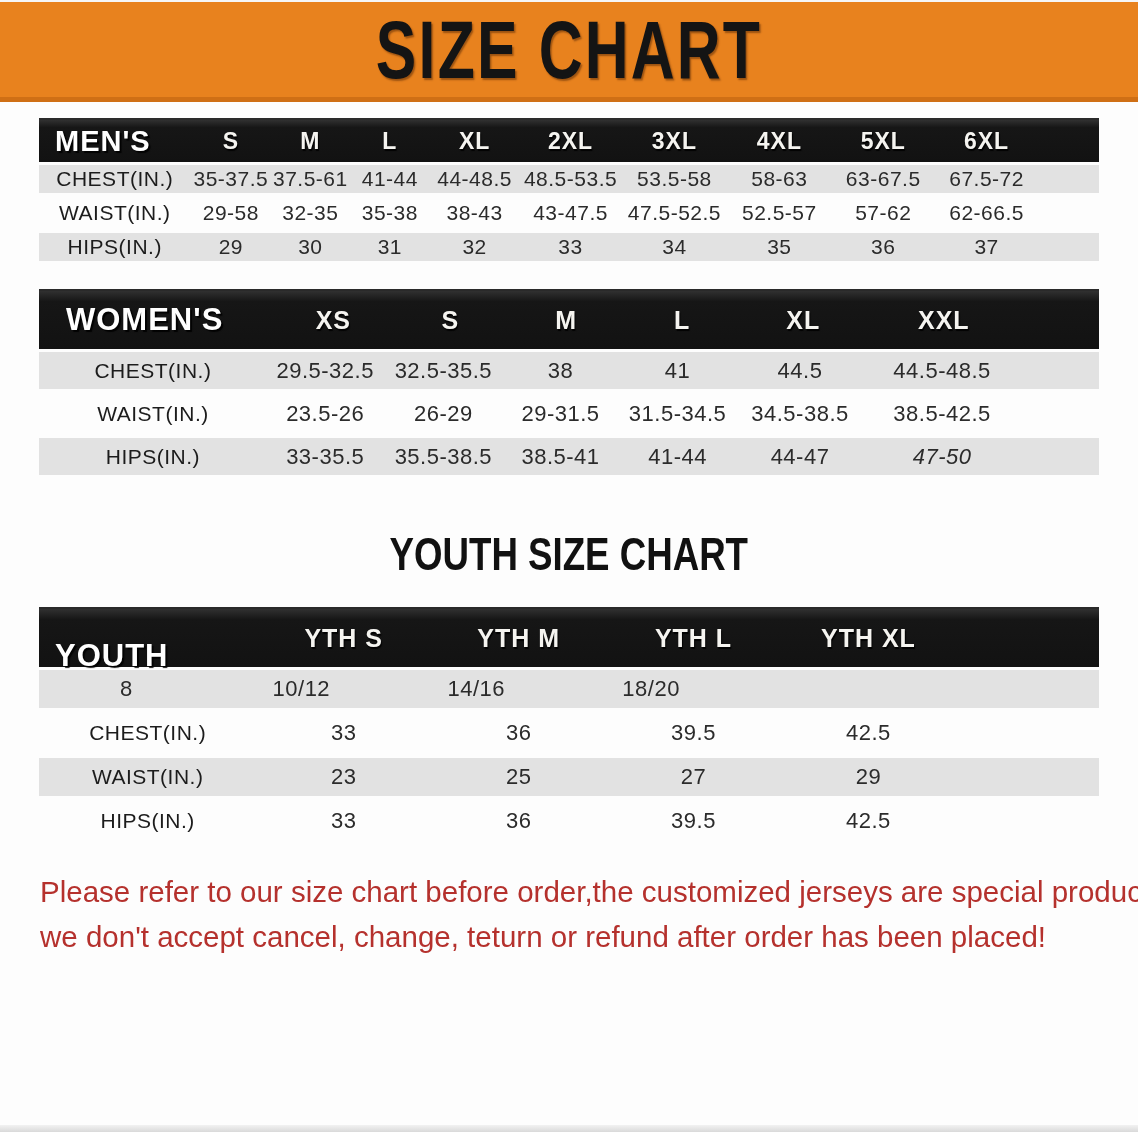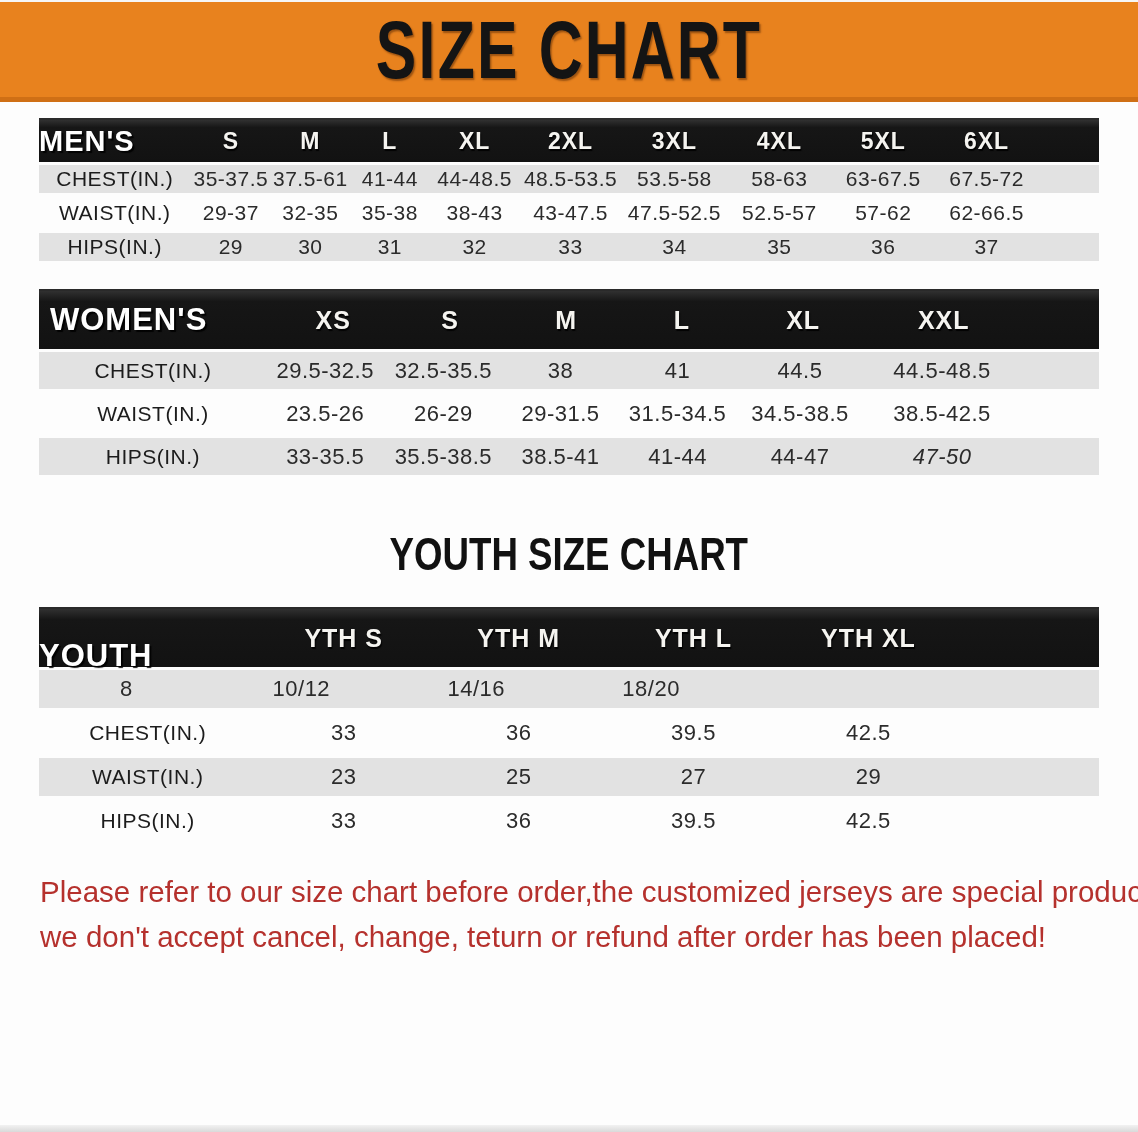--- a/index.html
+++ b/index.html
@@ -67,20 +67,21 @@
     color: #f5f4f0;
   }
   .tbl-men   .t-header { height: 44px; }
   .tbl-women .t-header { height: 60px; }
   .tbl-youth .t-header { height: 60px; }
   .t-header .label-cell {
     font-weight: 700;
     font-size: 31px;
     letter-spacing: 1px;
     color: #ffffff;
+    padding-left: 16px;
     text-shadow: 2px 2px 1px rgba(0,0,0,0.9);
     white-space: nowrap;
   }
   .tbl-men .t-header .label-cell { font-size: 29px; }
   .t-header .col-cell {
     text-align: center;
     font-weight: 700;
     font-size: 25px;
     letter-spacing: 1px;
     text-shadow: 1px 2px 1px rgba(0,0,0,0.9);
@@ -160,21 +161,21 @@
         <div class="val-cell" style="width: 8.4%;">44-48.5</div>
         <div class="val-cell" style="width: 9.7%;">48.5-53.5</div>
         <div class="val-cell" style="width: 9.9%;">53.5-58</div>
         <div class="val-cell" style="width: 9.9%;">58-63</div>
         <div class="val-cell" style="width: 9.7%;">63-67.5</div>
         <div class="val-cell" style="width: 9.8%;">67.5-72</div>
         <div class="filler-cell" style="width: 5.7%;"></div>
       </div>
       <div class="t-row">
         <div class="label-cell" style="width: 14.3%;">WAIST(IN.)</div>
-        <div class="val-cell" style="width: 7.6%;">29-37</div>
+        <div class="val-cell" style="width: 7.6%;">29-58</div>
         <div class="val-cell" style="width: 7.4%;">32-35</div>
         <div class="val-cell" style="width: 7.6%;">35-38</div>
         <div class="val-cell" style="width: 8.4%;">38-43</div>
         <div class="val-cell" style="width: 9.7%;">43-47.5</div>
         <div class="val-cell" style="width: 9.9%;">47.5-52.5</div>
         <div class="val-cell" style="width: 9.9%;">52.5-57</div>
         <div class="val-cell" style="width: 9.7%;">57-62</div>
         <div class="val-cell" style="width: 9.8%;">62-66.5</div>
         <div class="filler-cell" style="width: 5.7%;"></div>
       </div>

